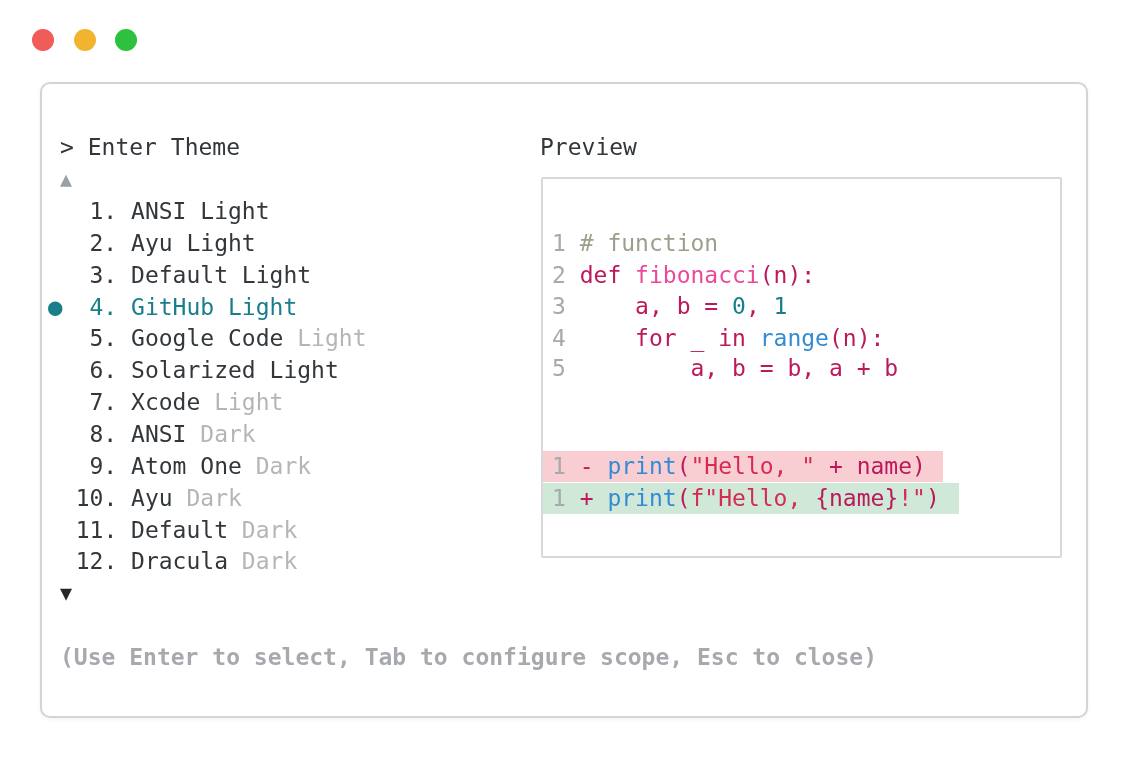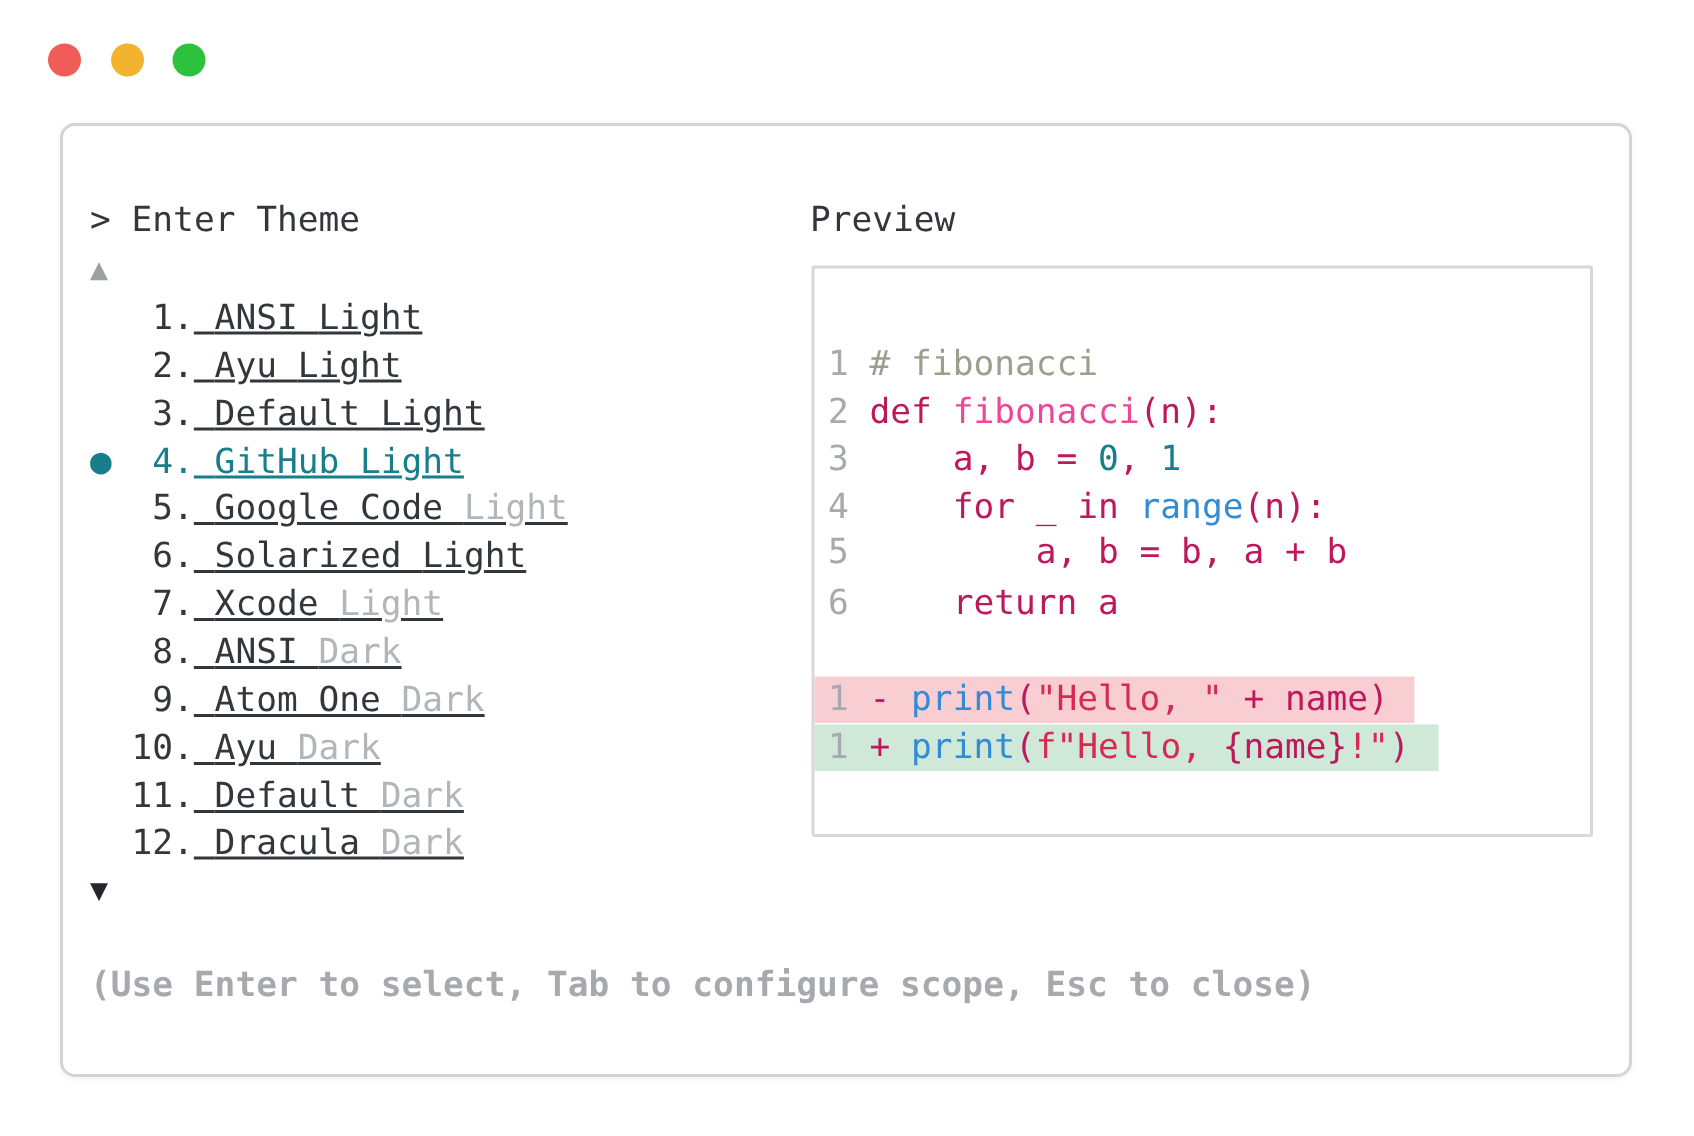--- a/index.html
+++ b/index.html
@@ -16,21 +16,21 @@
     position:absolute; left:40px; top:82px; width:1048px; height:636px;
     border:2px solid #d4d4d6; border-radius:10px; background:#fff;
     box-shadow:0 1px 4px rgba(0,0,0,0.06);
   }
   .line { position:absolute; height:31.86px; line-height:31.86px; white-space:pre; }
   .arrow-up   { color:#9ba0a5; font-size:20px; }
   .arrow-down { color:#24282c; font-size:20px; }
   .hint { color:#a6a9ad;font-weight:bold; }
 
   
-  .t-row { position:absolute; left:18px; height:31.86px; line-height:31.86px; white-space:pre; cursor:default;text-decoration:underline; }
+  .t-row { position:absolute; left:6px; height:31.86px; line-height:31.86px; white-space:pre; cursor:default; }
   .t-row .bullet { display:inline-block; width:27.69px; color:#177e8a; font-size:24px; vertical-align:baseline; }
   .t-row .num { display:inline-block; width:41.54px; text-align:right; white-space:pre; }
   .t-row.dim-variant .variant { color:#b3b6b9; }
   .t-row.sel, .t-row.sel .num, .t-row.sel .name, .t-row.sel .variant { color:#177e8a; }
 
   
   .preview-box {
     position:absolute; left:499px; top:93px; width:521px; height:381px;
     border:2px solid #d8d8da; border-radius:2px; background:#fff;
   }
@@ -77,25 +77,24 @@
       <div class="t-row dim-variant" style="top: 398.74px;"><span class="bullet"> </span><span class="num">10.</span> <span class="name">Ayu </span><span class="variant">Dark</span></div>
       <div class="t-row dim-variant" style="top: 430.6px;"><span class="bullet"> </span><span class="num">11.</span> <span class="name">Default </span><span class="variant">Dark</span></div>
       <div class="t-row dim-variant" style="top: 462.46px;"><span class="bullet"> </span><span class="num">12.</span> <span class="name">Dracula </span><span class="variant">Dark</span></div>
     </div>
 
   <div class="line arrow-down" style="top:494px; left:18px">▼</div>
 
   <div class="line hint" style="top:558px; left:18px">(Use Enter to select, Tab to configure scope, Esc to close)</div>
 
   <div class="preview-box" id="preview-pane">
-      <div class="c-row" style="top: 48.7px;"><span class="ln">1</span> <span class="tok-comment"># fibonacci</span></div>
+      <div class="c-row" style="top: 48.7px;"><span class="ln">1</span> <span class="tok-comment"># function</span></div>
       <div class="c-row" style="top: 80.56px;"><span class="ln">2</span> <span class="tok-text">def </span><span class="tok-func">fibonacci</span><span class="tok-text">(n):</span></div>
       <div class="c-row" style="top: 112.42px;"><span class="ln">3</span> <span class="tok-text">    a, b = </span><span class="tok-number">0</span><span class="tok-text">, </span><span class="tok-number">1</span></div>
       <div class="c-row" style="top: 144.28px;"><span class="ln">4</span> <span class="tok-text">    for _ in </span><span class="tok-builtin">range</span><span class="tok-text">(n):</span></div>
       <div class="c-row" style="top: 174px;"><span class="ln">5</span> <span class="tok-text">        a, b = b, a + b</span></div>
-      <div class="c-row" style="top: 208px;"><span class="ln">6</span> <span class="tok-text">    return a</span></div>
       <div class="diff-bg removed" style="top: 271.6px; width: 400px;"></div>
       <div class="c-row" style="top: 271.6px;"><span class="ln">1</span><span class="tok-text"> - </span><span class="tok-builtin">print</span><span class="tok-text">(</span><span class="tok-string">"Hello, "</span><span class="tok-text"> + name)</span></div>
       <div class="diff-bg added" style="top: 303.5px; width: 416px;"></div>
       <div class="c-row" style="top: 303.5px;"><span class="ln">1</span><span class="tok-text"> + </span><span class="tok-builtin">print</span><span class="tok-text">(</span><span class="tok-string">f</span><span class="tok-string">"Hello, </span><span class="tok-text">{name}</span><span class="tok-string">!"</span><span class="tok-text">)</span></div>
     </div>
 
 </div>
 
 </body></html>

